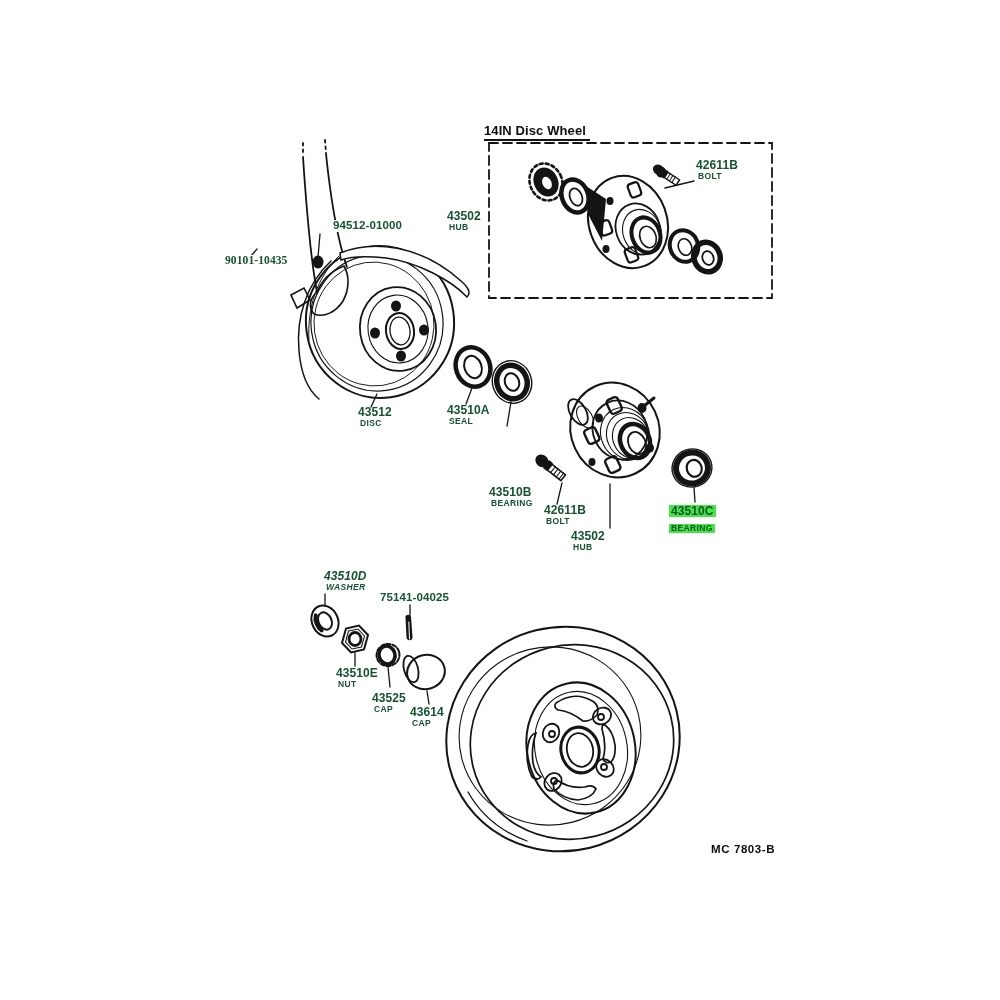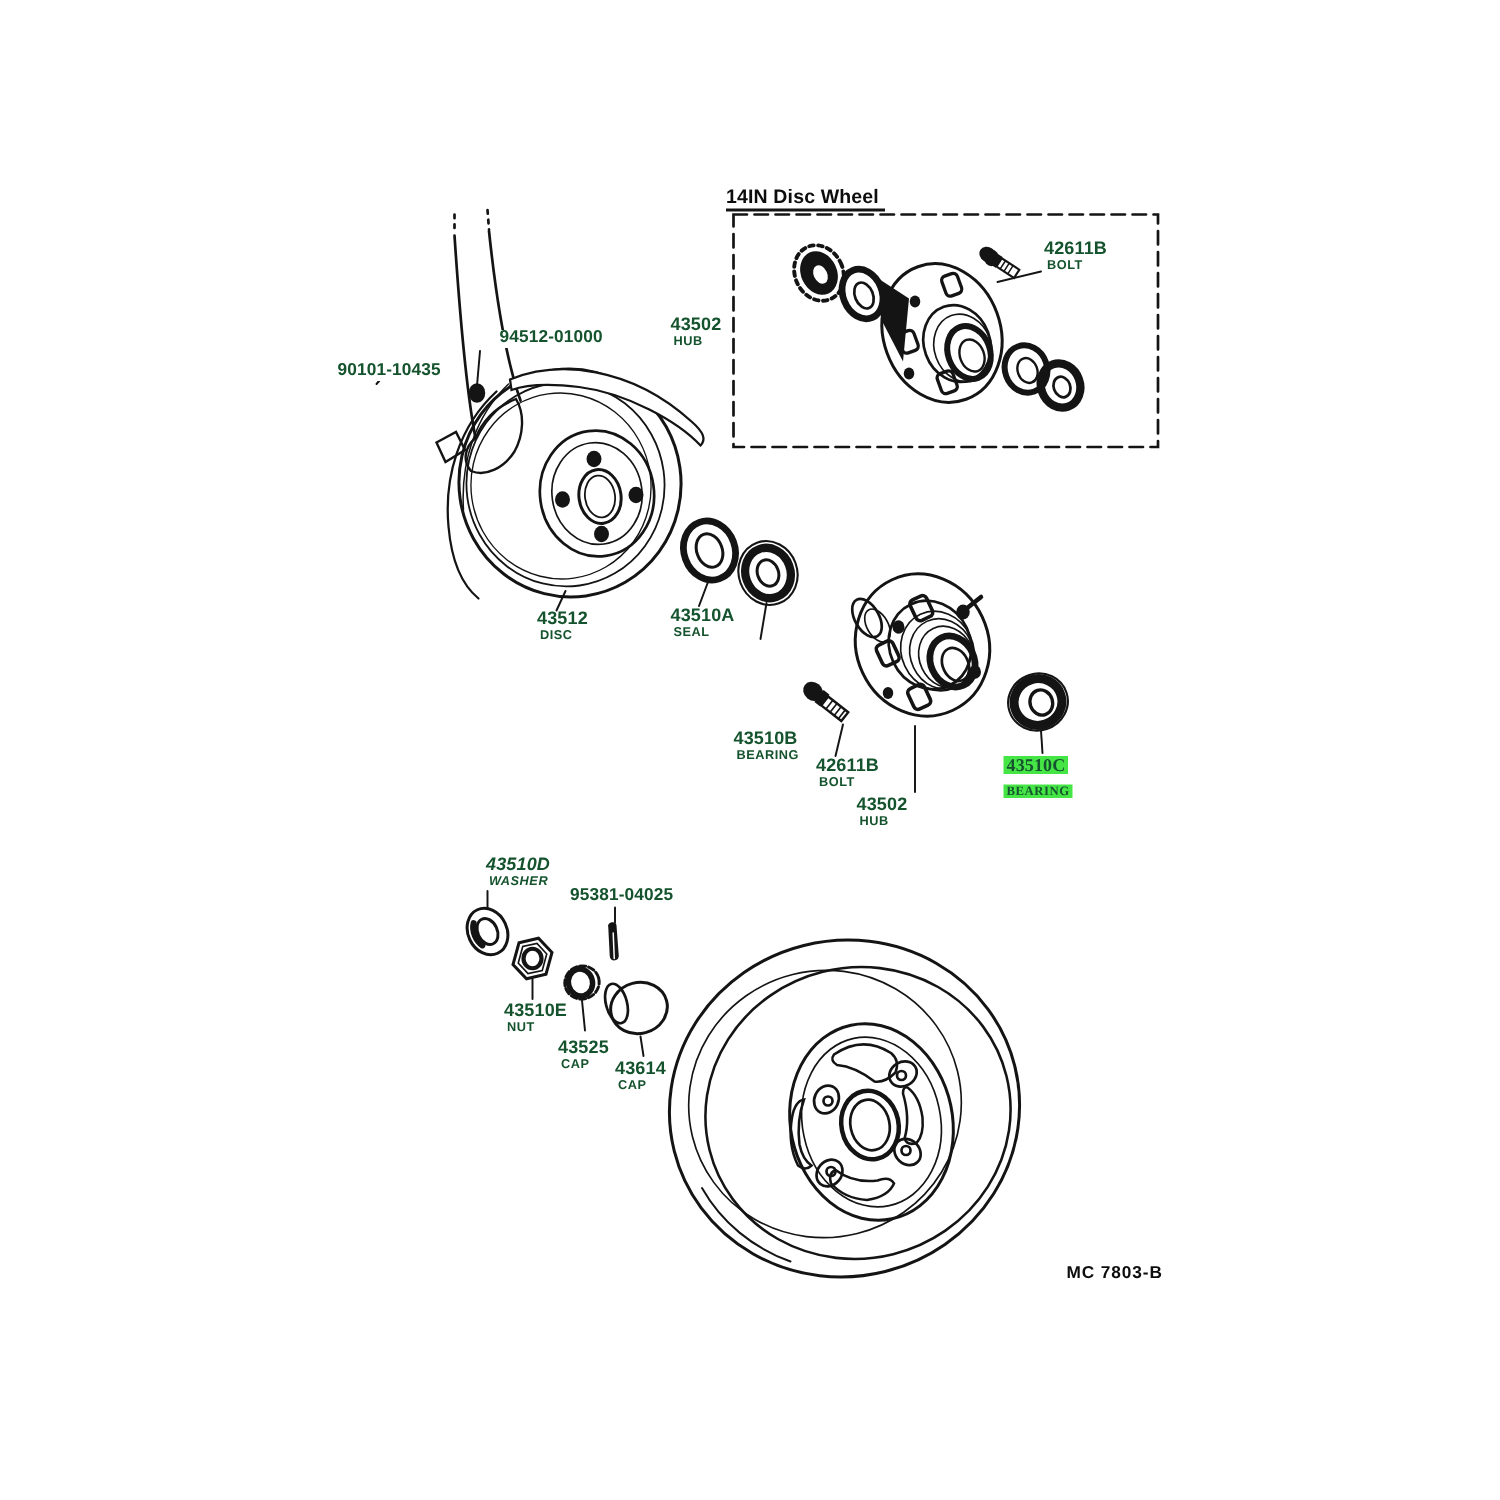--- a/index.html
+++ b/index.html
@@ -11,21 +11,21 @@
   .lbl{
     position:absolute;color:#14532d;font-weight:bold;line-height:1.02;
     white-space:nowrap;z-index:3;
   }
   .lbl .num{display:block;font-size:12px;letter-spacing:.1px;}
   .lbl .sub{display:block;font-size:8.5px;letter-spacing:.35px;margin:1px 0 0 2px;}
   .lbl.single{font-size:11.5px;letter-spacing:.1px;background:#fff;padding:0 1px;}
   .lbl.hl .num,.lbl.hl .sub{display:inline-block;padding:0 2px;}
   .lbl.hl .sub{margin-left:0;}
   .lbl.hl{text-align:left;}
-  .lbl.hl .row{display:block;font-family:Liberation Serif, serif;}
+  .lbl.hl .row{display:block;}
   .inset-title{
     position:absolute;font-weight:bold;font-size:13px;color:#0d0d0d;
     border-bottom:2px solid #141414;padding:0 4px 1px 0;z-index:3;letter-spacing:.1px;
   }
   .code{font-size:11.5px;font-weight:bold;color:#0d0d0d;position:absolute;z-index:3;letter-spacing:.6px;}
 </style>
 </head>
 <body>
 
 <div class="stage">
@@ -214,21 +214,21 @@
     <span class="sub">BOLT</span>
   </div>
 
   <div class="lbl" style="left:447px;top:210px;">
     <span class="num">43502</span>
     <span class="sub">HUB</span>
   </div>
 
   <div class="lbl single" style="left:287px;top:220px;margin-left:45px;">94512-01000</div>
 
-  <div class="lbl single" style="left:224px;top:242px;">90101-10435</div>
+  <div class="lbl single" style="left:224px;top:255px;font-family:Liberation Serif, serif;">90101-10435</div>
 
   <div class="lbl" style="left:358px;top:406px;">
     <span class="num">43512</span>
     <span class="sub">DISC</span>
   </div>
 
   <div class="lbl" style="left:447px;top:404px;">
     <span class="num">43510A</span>
     <span class="sub">SEAL</span>
   </div>
@@ -251,21 +251,21 @@
   <div class="lbl hl" style="left:669px;top:502px;">
     <span class="row"><span class="num" style="background: rgb(70, 229, 70);">43510C</span></span>
     <span class="row"><span class="sub" style="background: rgb(70, 229, 70);">BEARING</span></span>
   </div>
 
   <div class="lbl" style="left:324px;top:570px;font-style:italic;">
     <span class="num">43510D</span>
     <span class="sub">WASHER</span>
   </div>
 
-  <div class="lbl single" style="left:379px;top:592px;">95381-04025</div>
+  <div class="lbl single" style="left:379px;top:592px;">75141-04025</div>
 
   <div class="lbl" style="left:336px;top:667px;">
     <span class="num">43510E</span>
     <span class="sub">NUT</span>
   </div>
 
   <div class="lbl" style="left:372px;top:656px;margin-top:36px;">
     <span class="num">43525</span>
     <span class="sub">CAP</span>
   </div>

